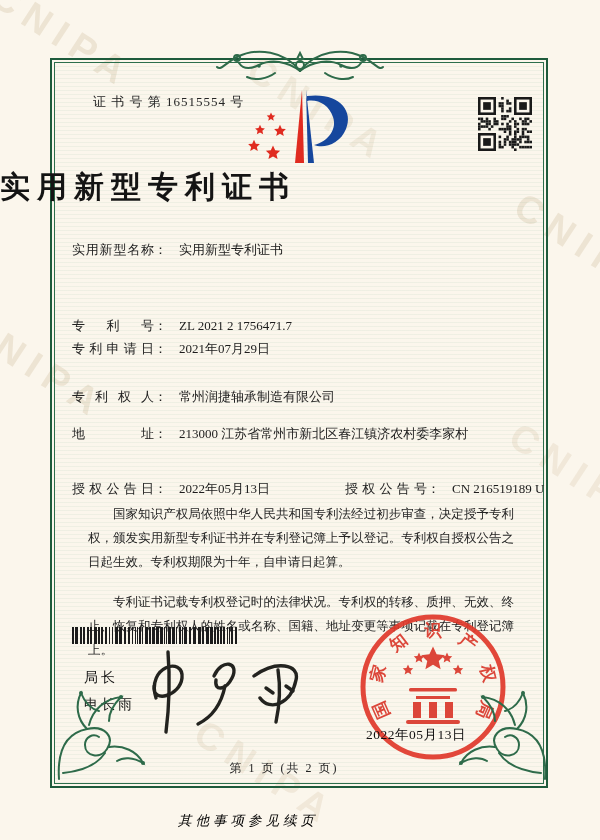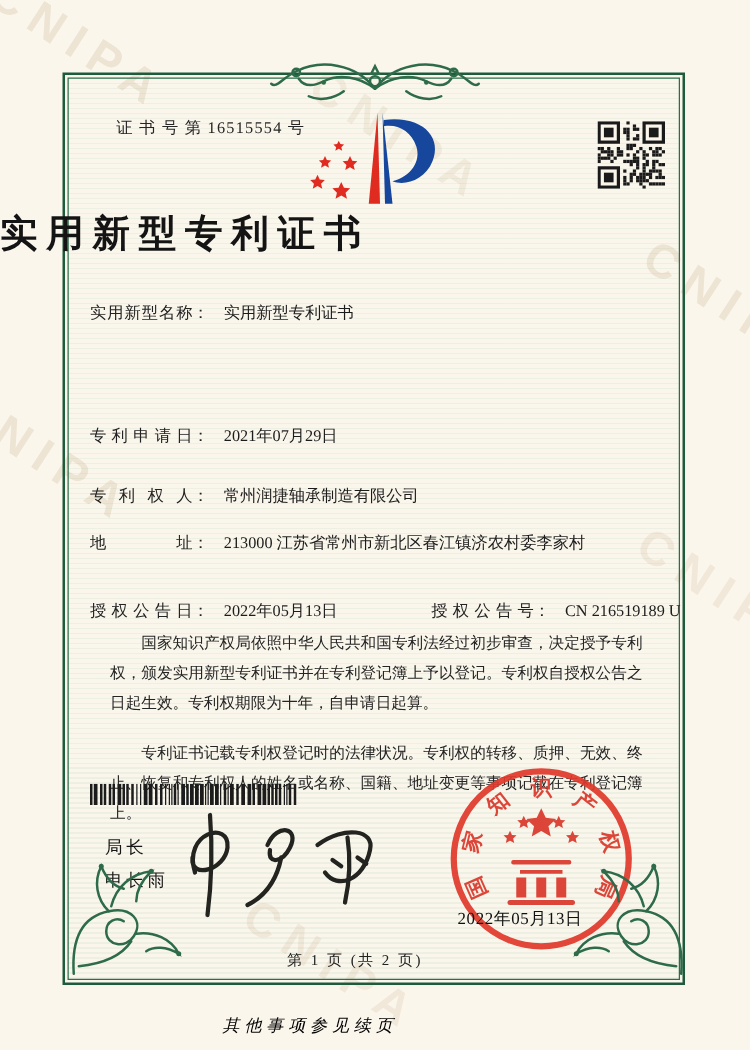--- a/index.html
+++ b/index.html
@@ -254,20 +254,23 @@
         <rect x="0" y="36" width="18" height="18" fill="#1a1a1a"></rect>
         <rect x="2.5714285714285716" y="38.57142857142858" width="12.857142857142858" height="12.857142857142858" fill="#fbf6ec"></rect>
         <rect x="5.142857142857143" y="41.142857142857146" width="7.714285714285715" height="7.714285714285715" fill="#1a1a1a"></rect>
       </svg>
 
     <div class="title">实用新型专利证书</div>
 
     <div class="row" style="top:241px">
       <span class="lab">实用新型名称</span><span class="colon">：</span><span class="val">实用新型专利证书</span>
     </div>
+    <div class="row" style="top:317px">
+      <span class="lab">专利号</span><span class="colon">：</span><span class="val">ZL 2021 2 1756471.7</span>
+    </div>
     <div class="row" style="top:340px">
       <span class="lab">专利申请日</span><span class="colon">：</span><span class="val">2021年07月29日</span>
     </div>
     <div class="row" style="top:388px">
       <span class="lab">专利权人</span><span class="colon">：</span><span class="val">常州润捷轴承制造有限公司</span>
     </div>
     <div class="row" style="top:425px;font-size:13px">
       <span class="lab">地址</span><span class="colon">：</span><span class="val">213000 江苏省常州市新北区春江镇济农村委李家村</span>
     </div>
     <div class="row" style="top:480px">

